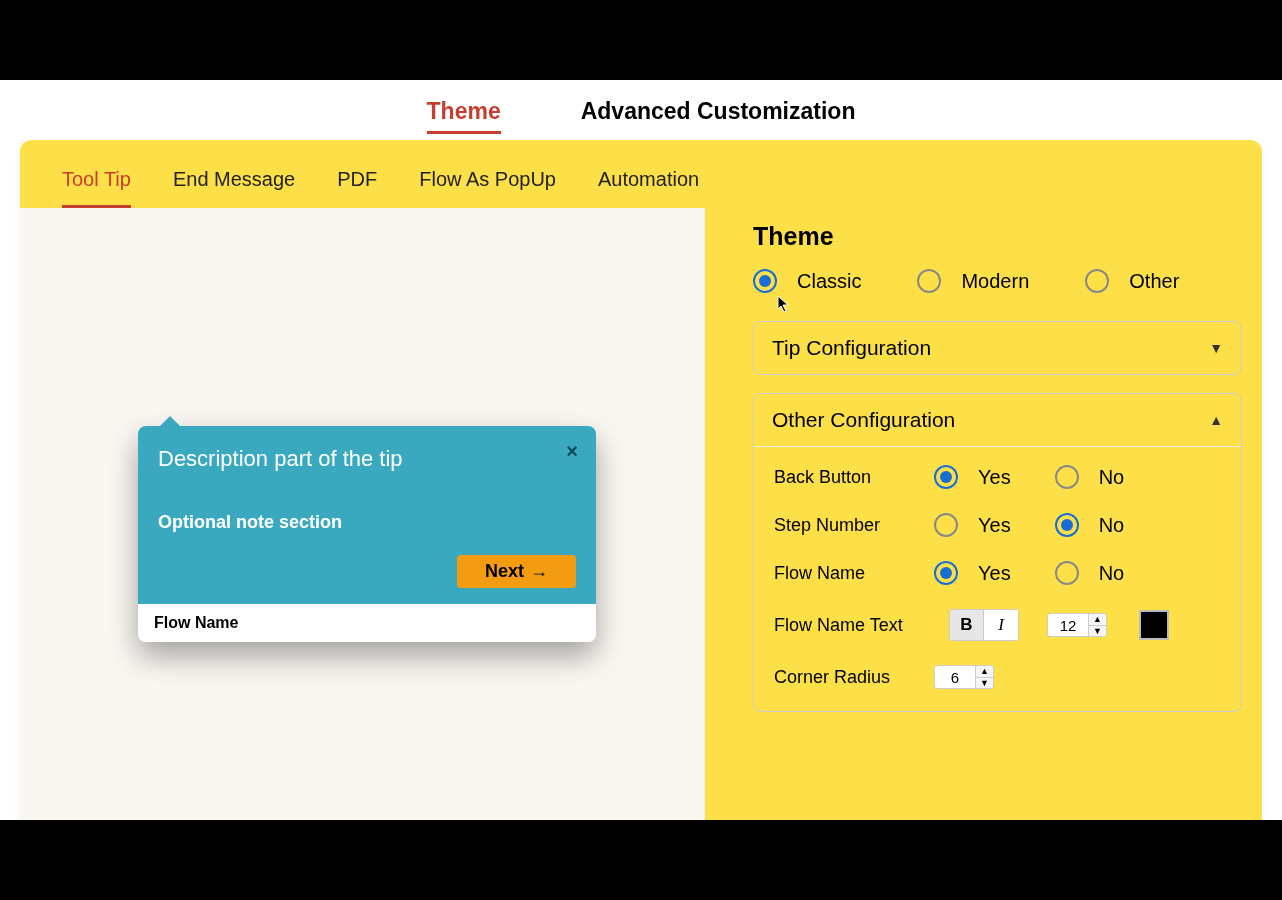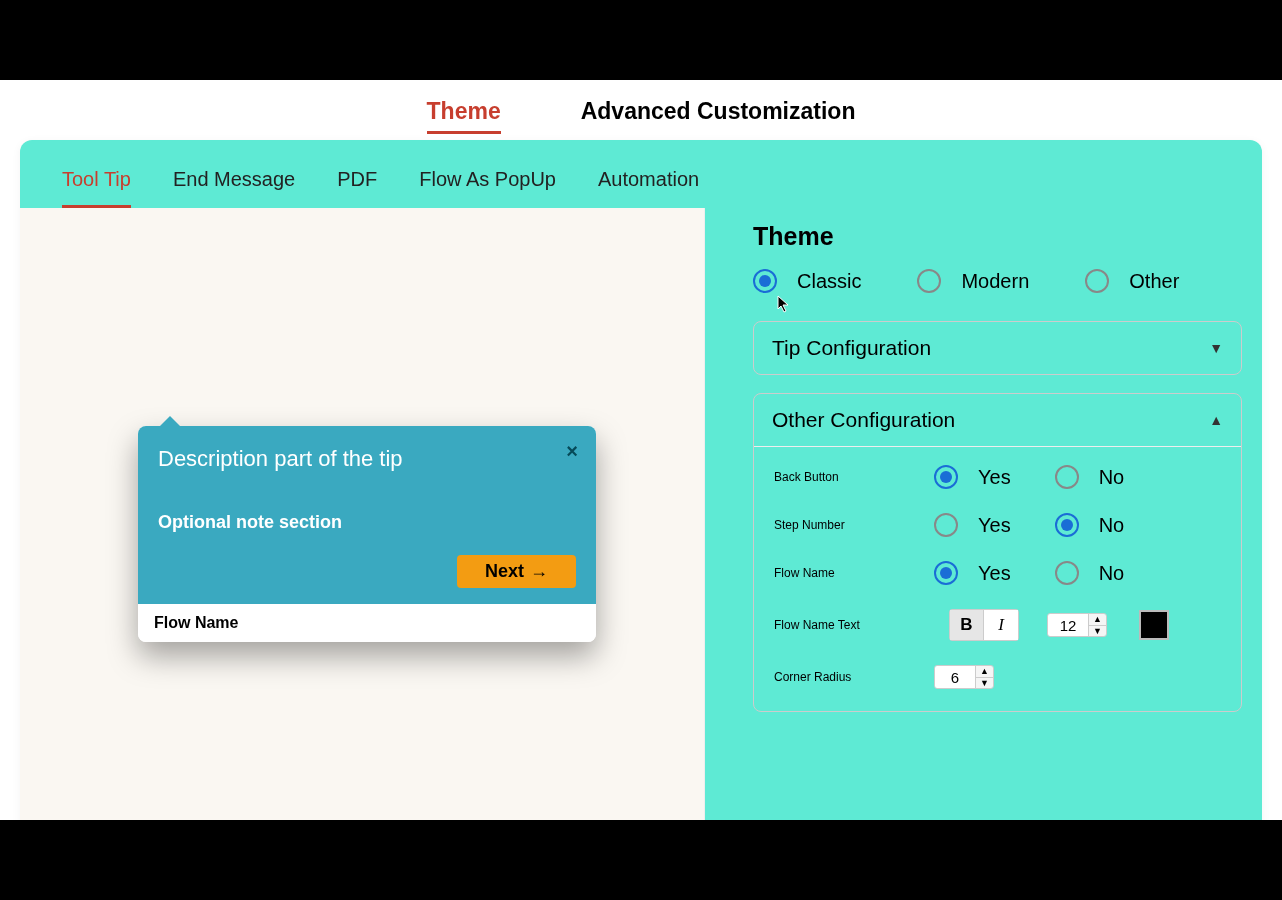--- a/index.html
+++ b/index.html
@@ -30,21 +30,21 @@
   }
   .top-tab.active {
     color: #c73e2e;
     border-bottom: 3px solid #c73e2e;
   }
 
   .panel {
     position: absolute;
     left: 20px; right: 20px; top: 140px;
     bottom: 0;
-    background: #5eead4;
+    background: #fde047;
     border-radius: 12px 12px 0 0;
     box-shadow: 0 2px 10px rgba(0,0,0,0.05);
     display: flex;
     flex-direction: column;
     overflow: hidden;
   }
 
   .sub-tabs {
     display: flex;
     gap: 42px;
@@ -170,21 +170,21 @@
   .accordion-body {
     padding: 18px 20px 18px 20px;
   }
 
   .config-row {
     display: flex; align-items: center;
     margin-bottom: 24px;
   }
   .config-label {
     width: 160px;
-    font-size: 12px;
+    font-size: 18px;
   }
   .yn-group { display: flex; gap: 44px; }
 
   .flowtext-group { display:flex; align-items:center; gap:28px; }
   .bi-toggle {
     display: inline-flex; border:1px solid #ccc; border-radius:3px;
     height: 32px;
   }
   .bi-toggle button {
     width:34px; border:none; background:#fff; cursor:pointer;

